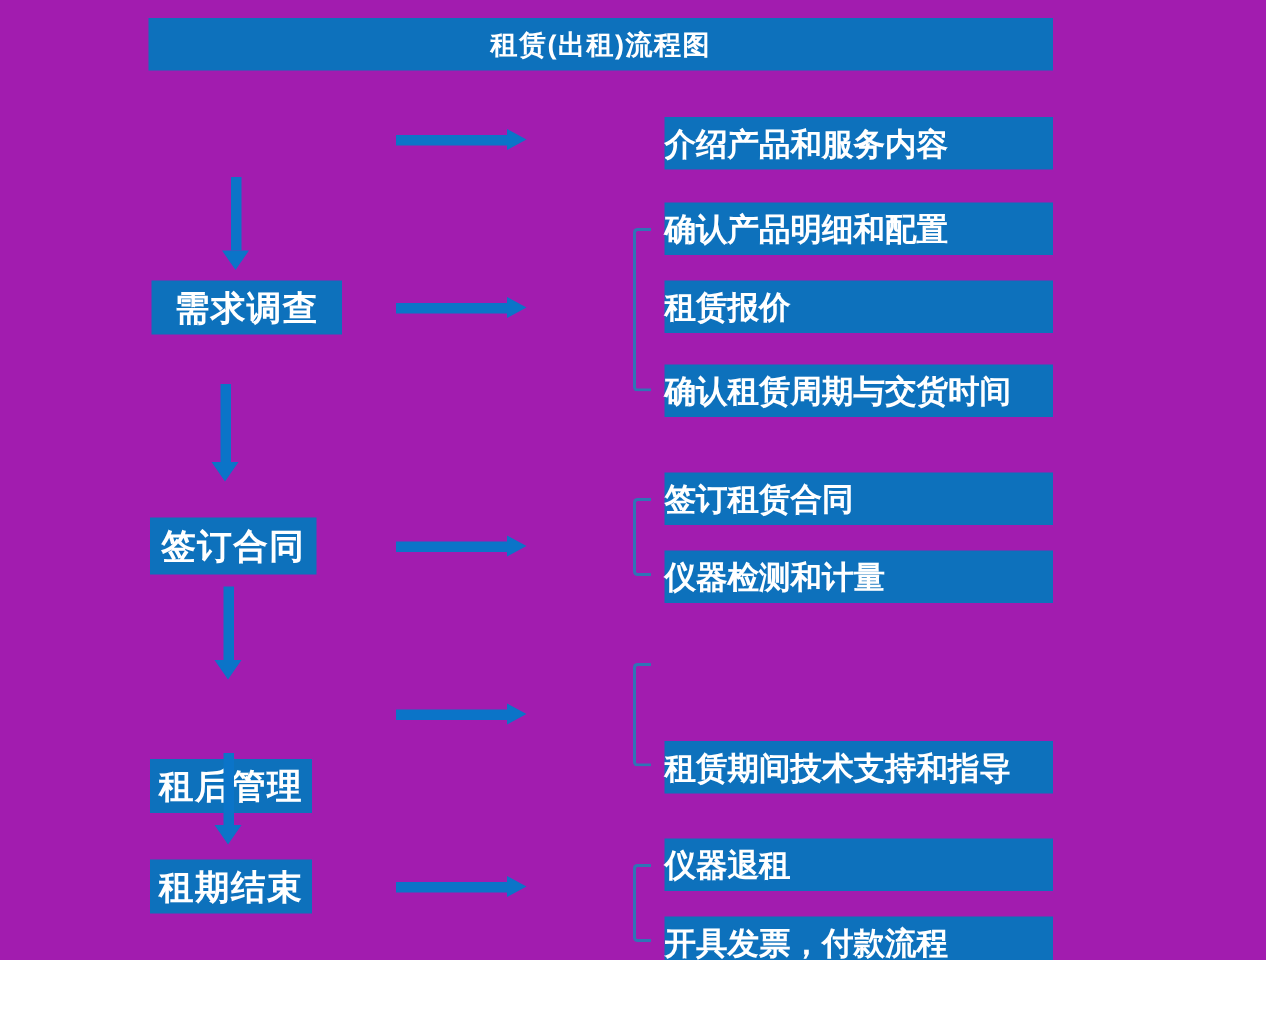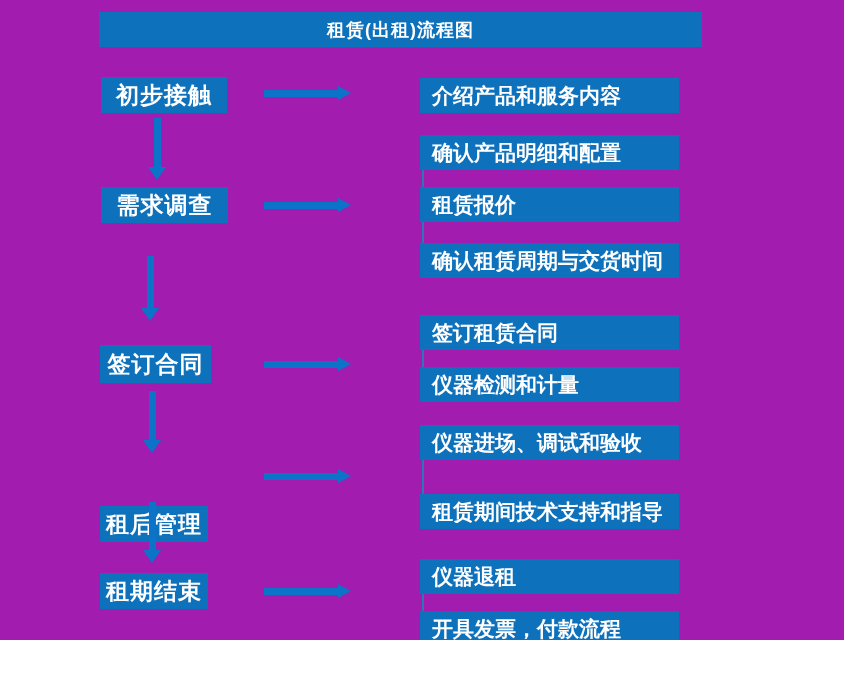--- a/index.html
+++ b/index.html
@@ -29,22 +29,21 @@
     justify-content: center;
     font-size: 18px;
     letter-spacing: 1px;
   }
   .stage {
     justify-content: center;
     font-size: 23px;
     letter-spacing: 1px;
   }
   .detail {
-    left: 420px; width: 259px; height: 35px;
-    padding-left: 12px;
+    left: 443px; width: 259px; height: 35px;
     font-size: 21px;
     justify-content: flex-start;
   }
   
   .h-arrow {
     position: absolute;
     display: flex;
     align-items: center;
     height: 14px;
   }
@@ -82,21 +81,20 @@
     border-radius: 3px 0 0 3px;
   }
 </style>
 </head>
 <body>
 
 <div class="canvas">
 
   <div class="box title-bar">租赁(出租)流程图</div>
 
-  <div class="box stage" style="left:101px; top:77px; width:126px; height:36px;">初步接触</div>
   <div class="box stage" style="left:101px; top:187px; width:127px; height:36px;">需求调查</div>
   <div class="box stage" style="left:100px; top:345px; width:111px; height:38px;">签订合同</div>
   <div class="box stage" style="left:100px; top:458px; width:108px; height:36px;margin-top:48px;">租后管理</div>
   <div class="box stage" style="left:100px; top:573px; width:108px; height:36px;">租期结束</div>
 
   <div class="v-arrow" style="left:148px; top:118px;">
     <span class="v-bar" style="height:49px;"></span>
       <span class="v-head"></span>
   </div>
   <div class="v-arrow" style="left:141px; top:256px;">
@@ -140,19 +138,18 @@
 
   <div class="box detail" style="top:78px;">介绍产品和服务内容</div>
 
   <div class="box detail" style="top:135px;">确认产品明细和配置</div>
   <div class="box detail" style="top:187px;">租赁报价</div>
   <div class="box detail" style="top:243px;">确认租赁周期与交货时间</div>
 
   <div class="box detail" style="top:315px;">签订租赁合同</div>
   <div class="box detail" style="top:367px;">仪器检测和计量</div>
 
-  <div class="box detail" style="top:425px;">仪器进场、调试和验收</div>
   <div class="box detail" style="top:494px;">租赁期间技术支持和指导</div>
 
   <div class="box detail" style="top:611px;">开具发票，付款流程</div>
   <div class="box detail" style="top:559px;">仪器退租</div>
 
 </div>
 
 </body></html>

